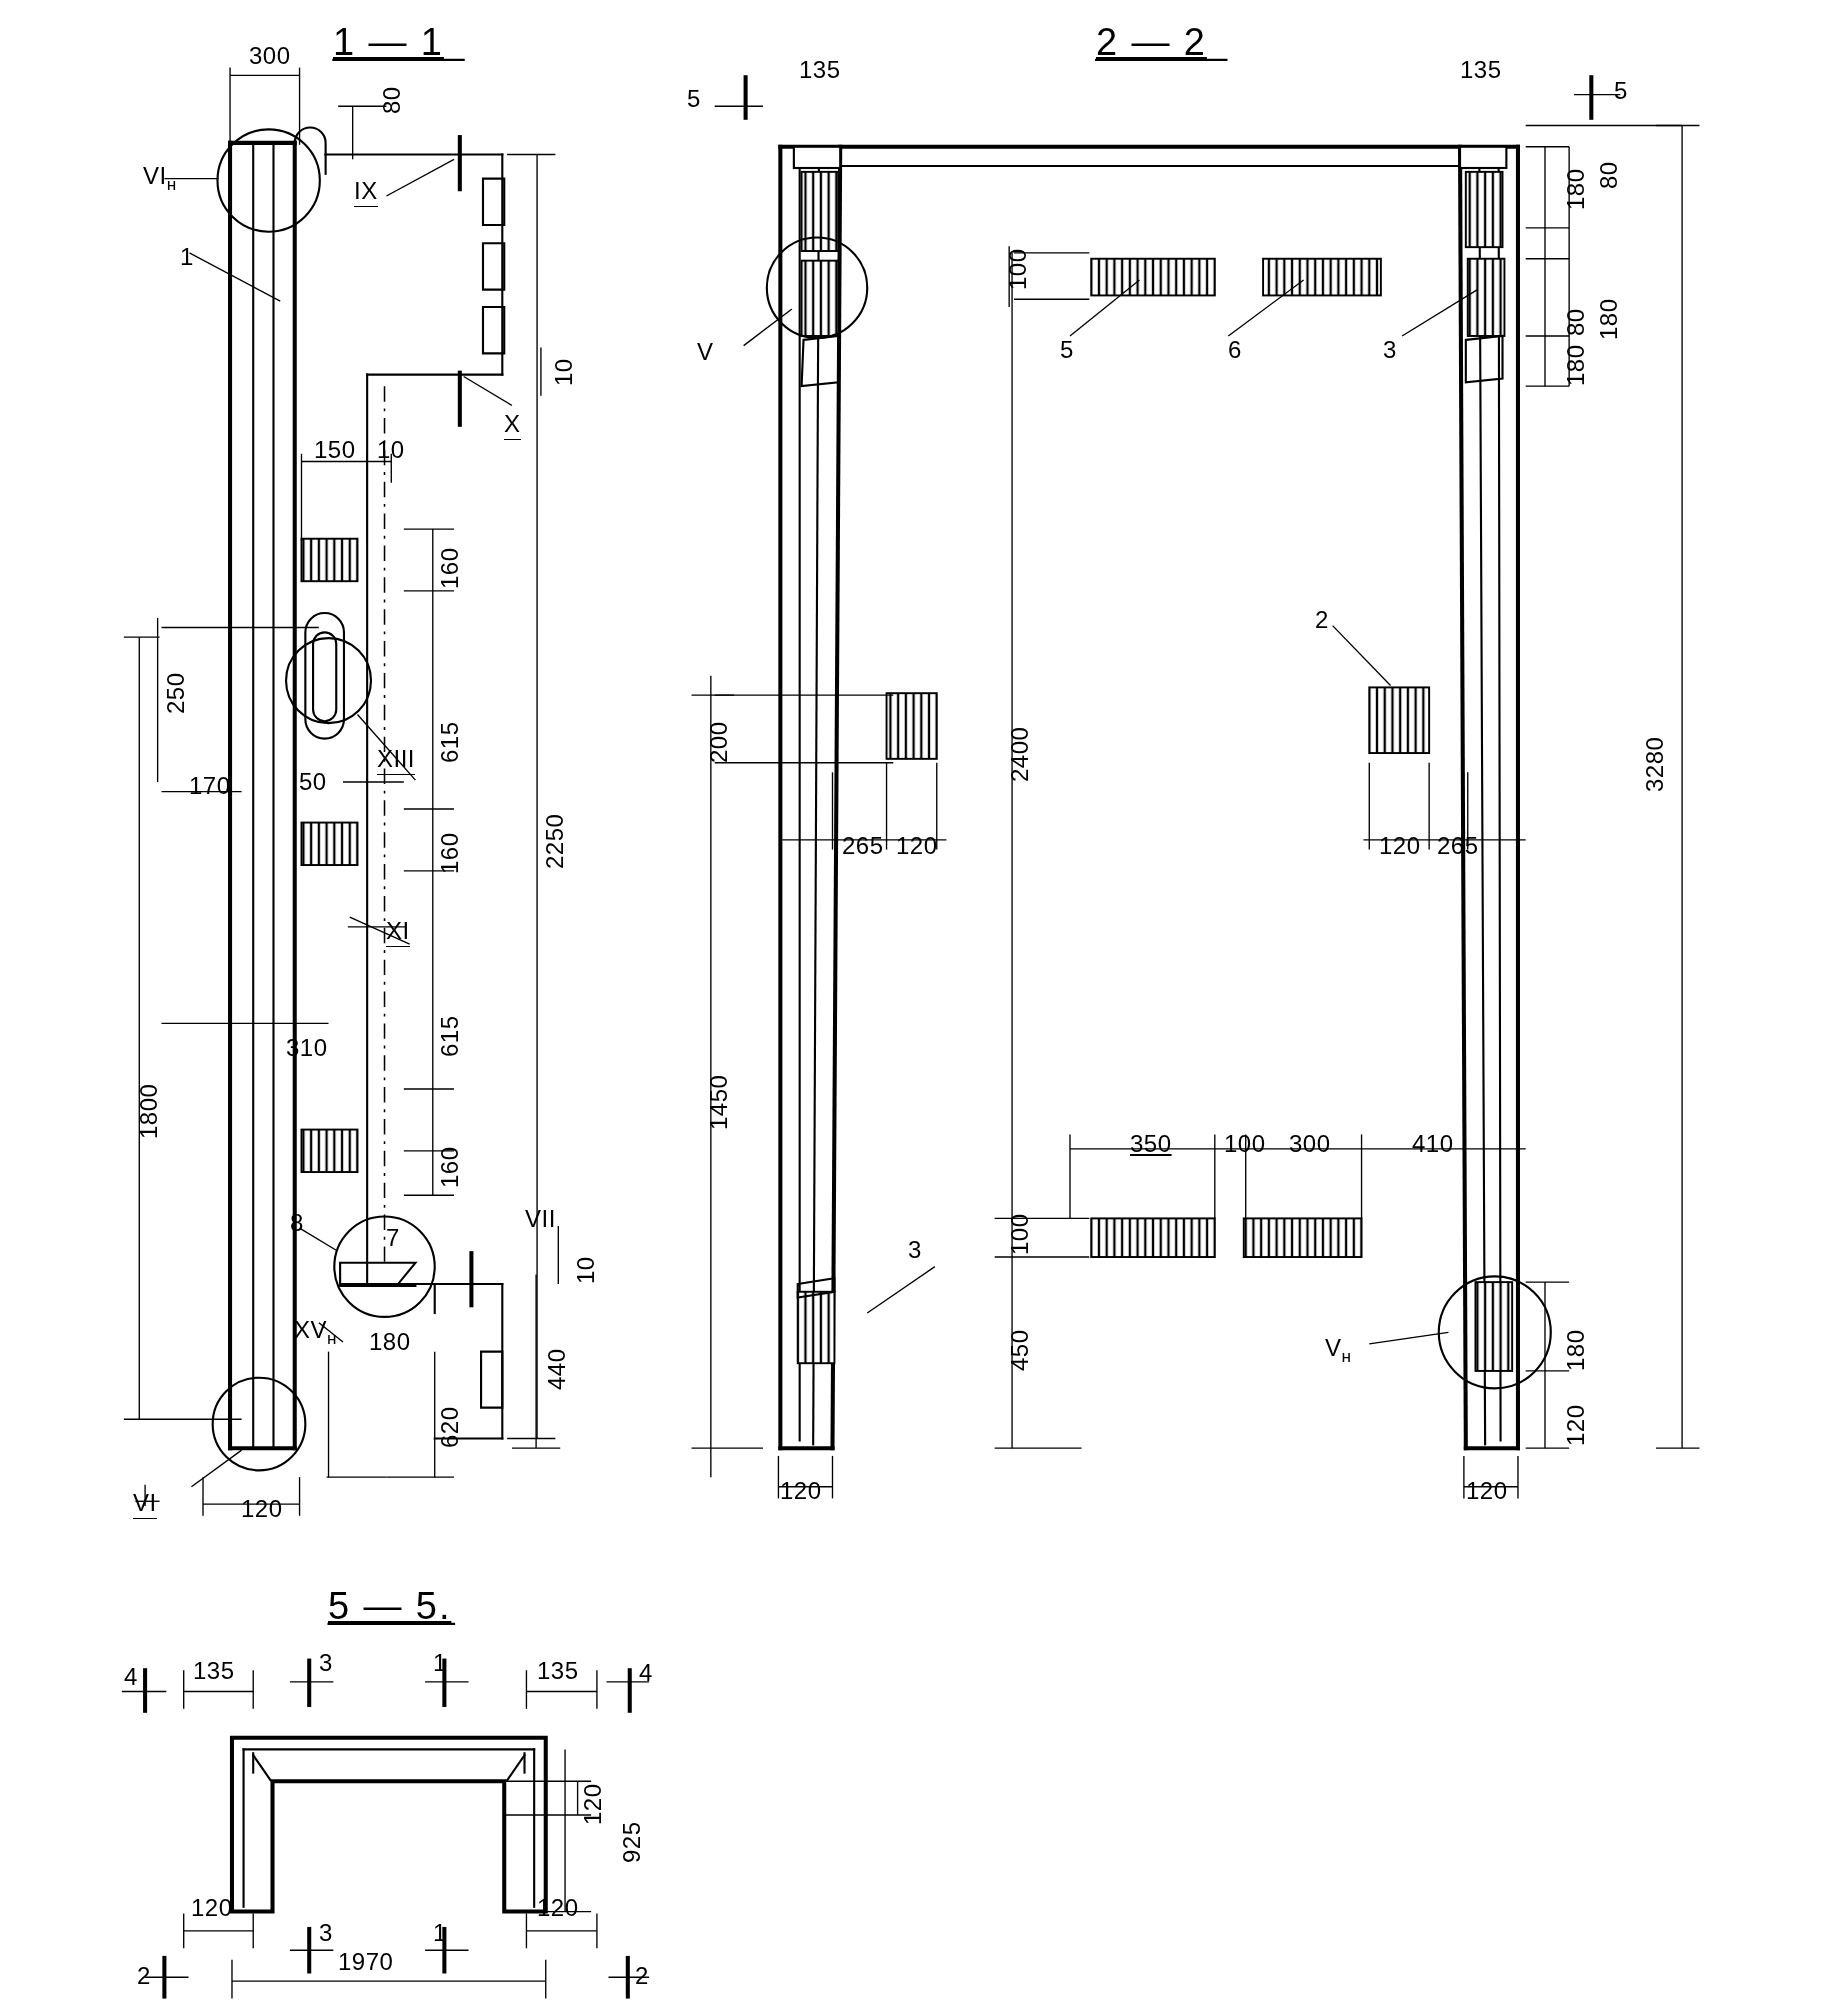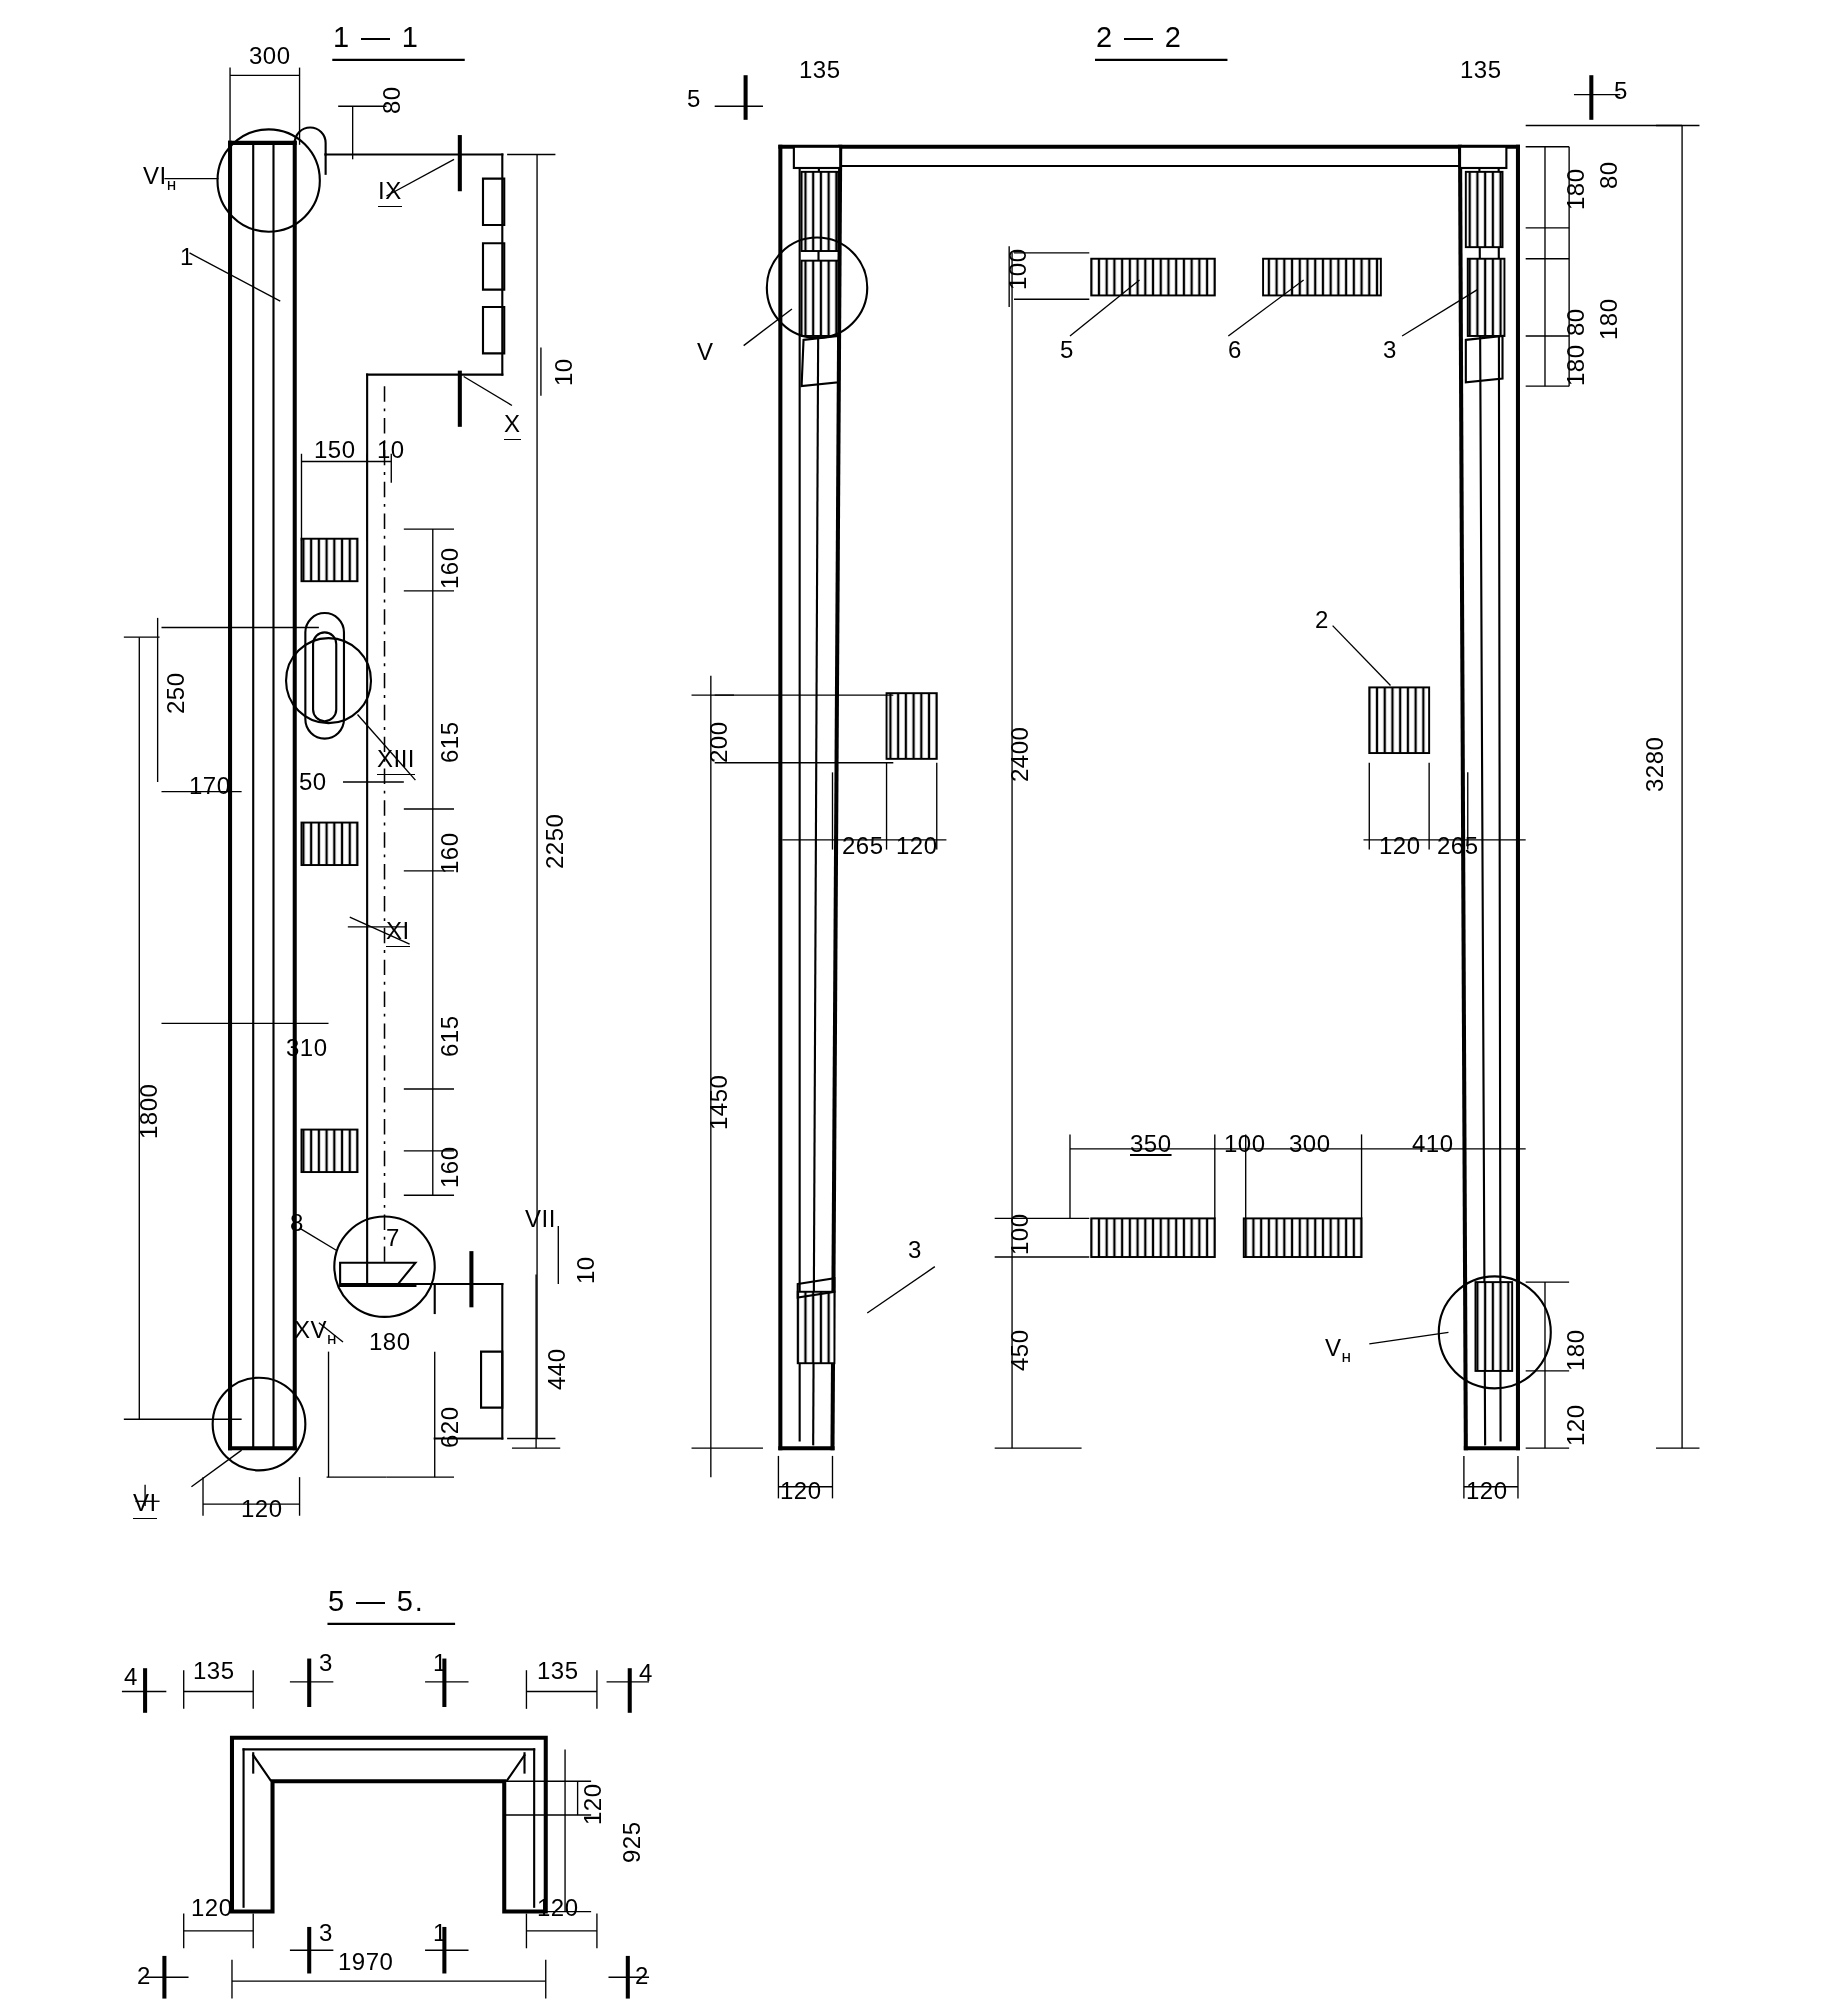--- a/index.html
+++ b/index.html
@@ -59,22 +59,23 @@
   }
   .txt {
     position: absolute;
     font-family: "Liberation Sans", sans-serif;
     font-size: 20px;
     color: #000000;
     white-space: nowrap;
     letter-spacing: 0.5px;
   }
   .txt.big {
-    font-size: 29px;
+    font-size: 38px;
     letter-spacing: 1.9px;
+    text-decoration: underline;
   }
   .txt.mid {
     font-size: 24px;
   }
   .txt.rot {
     transform-origin: 0 0;
     transform: rotate(-90deg);
   }
   .txt.ul {
     border-bottom: 1.9px solid #000;
@@ -381,21 +382,21 @@
       <line class="ln-thin" x1="240" y1="2052" x2="565" y2="2052"></line>
       <line class="ln-thin" x1="240" y1="2030" x2="240" y2="2070"></line>
       <line class="ln-thin" x1="565" y1="2030" x2="565" y2="2070"></line>
     </g>
   </svg>
 
   <div class="txt big" style="left:333px; top:21px;">1 — 1</div>
   <div class="txt mid" style="left:249px; top:42px;">300</div>
   <div class="txt mid rot" style="left:378px; top:114px;">80</div>
   <div class="txt mid" style="left:143px; top:162px;"><span class="ul">VI</span><span class="sub">н</span></div>
-  <div class="txt mid ul" style="left:378px; top:177px;">IX</div>
+  <div class="txt mid ul" style="left:354px; top:177px;">IX</div>
   <div class="txt mid" style="left:180px; top:243px;">1</div>
   <div class="txt mid rot" style="left:550px; top:386px;">10</div>
   <div class="txt mid ul" style="left:504px; top:410px;">X</div>
   <div class="txt mid" style="left:314px; top:436px;">150</div>
   <div class="txt mid" style="left:377px; top:436px;">10</div>
   <div class="txt mid rot" style="left:436px; top:589px;">160</div>
   <div class="txt mid rot" style="left:436px; top:763px;">615</div>
   <div class="txt mid rot" style="left:541px; top:869px;">2250</div>
   <div class="txt mid rot" style="left:162px; top:714px;">250</div>
   <div class="txt mid" style="left:189px; top:772px;">170</div>

